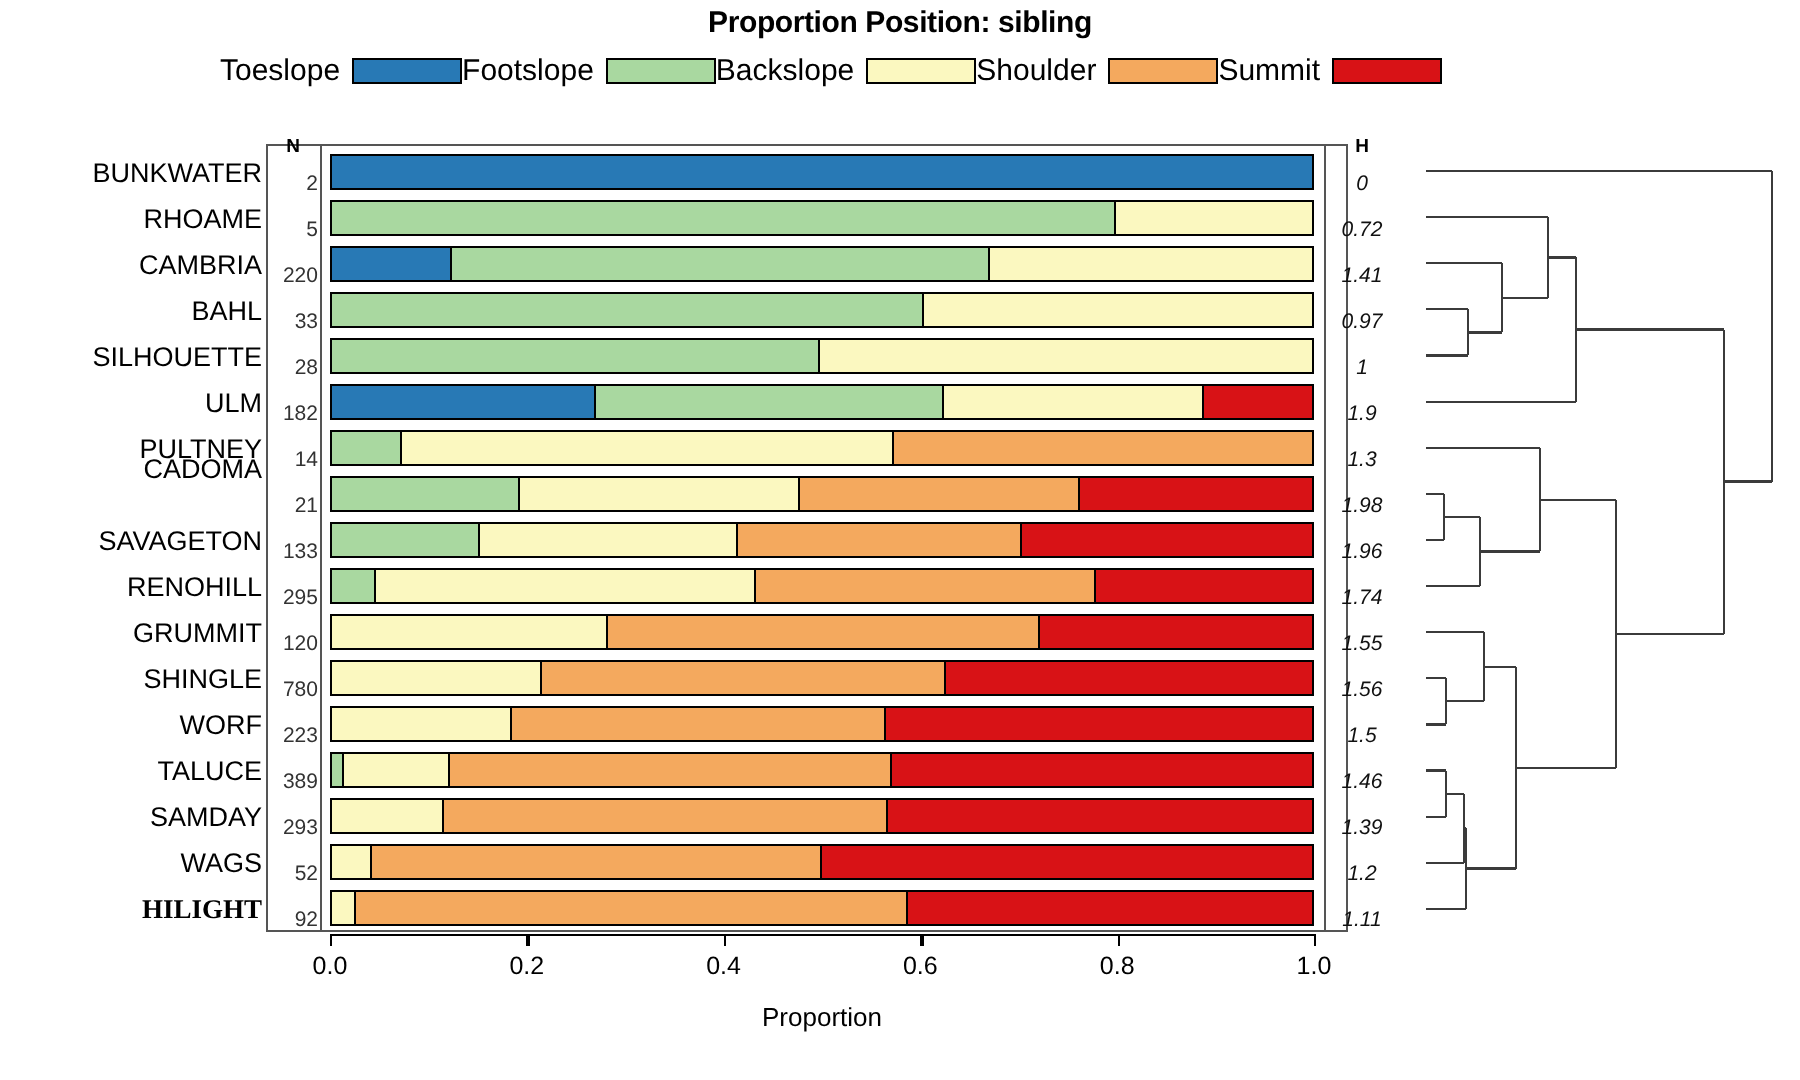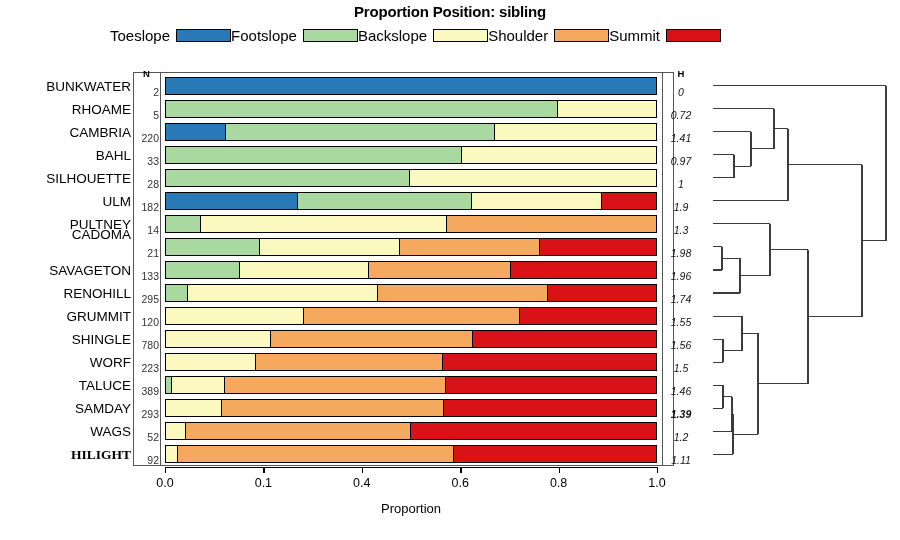--- a/index.html
+++ b/index.html
@@ -242,31 +242,31 @@
       <div class="hcol" style="top: 177.74px;">1</div>
       <div class="hcol" style="top: 200.8px;">1.9</div>
       <div class="hcol" style="top: 223.86px;">1.3</div>
       <div class="hcol" style="top: 246.92px;">1.98</div>
       <div class="hcol" style="top: 269.98px;">1.96</div>
       <div class="hcol" style="top: 293.04px;">1.74</div>
       <div class="hcol" style="top: 316.1px;">1.55</div>
       <div class="hcol" style="top: 339.16px;">1.56</div>
       <div class="hcol" style="top: 362.22px;">1.5</div>
       <div class="hcol" style="top: 385.28px;">1.46</div>
-      <div class="hcol" style="top: 408.34px; font-weight: bold;">1.39</div>
+      <div class="hcol" style="top: 408.34px;">1.39</div>
       <div class="hcol" style="top: 431.4px;">1.2</div>
       <div class="hcol" style="top: 454.46px;">1.11</div>
     </div>
 
   <div class="axis-line"></div>
   <div id="ticks">
       <div class="tick" style="left: 165px;"></div>
       <div class="ticklabel" style="left: 165px;">0.0</div>
       <div class="tick" style="left: 263.4px;"></div>
-      <div class="ticklabel" style="left: 263.4px;">0.1</div>
+      <div class="ticklabel" style="left: 263.4px;">0.2</div>
       <div class="tick" style="left: 361.8px;"></div>
       <div class="ticklabel" style="left: 361.8px;">0.4</div>
       <div class="tick" style="left: 460.2px;"></div>
       <div class="ticklabel" style="left: 460.2px;">0.6</div>
       <div class="tick" style="left: 558.6px;"></div>
       <div class="ticklabel" style="left: 558.6px;">0.8</div>
       <div class="tick" style="left: 657px;"></div>
       <div class="ticklabel" style="left: 657px;">1.0</div>
     </div>
   <div class="axis-title">Proportion</div>

